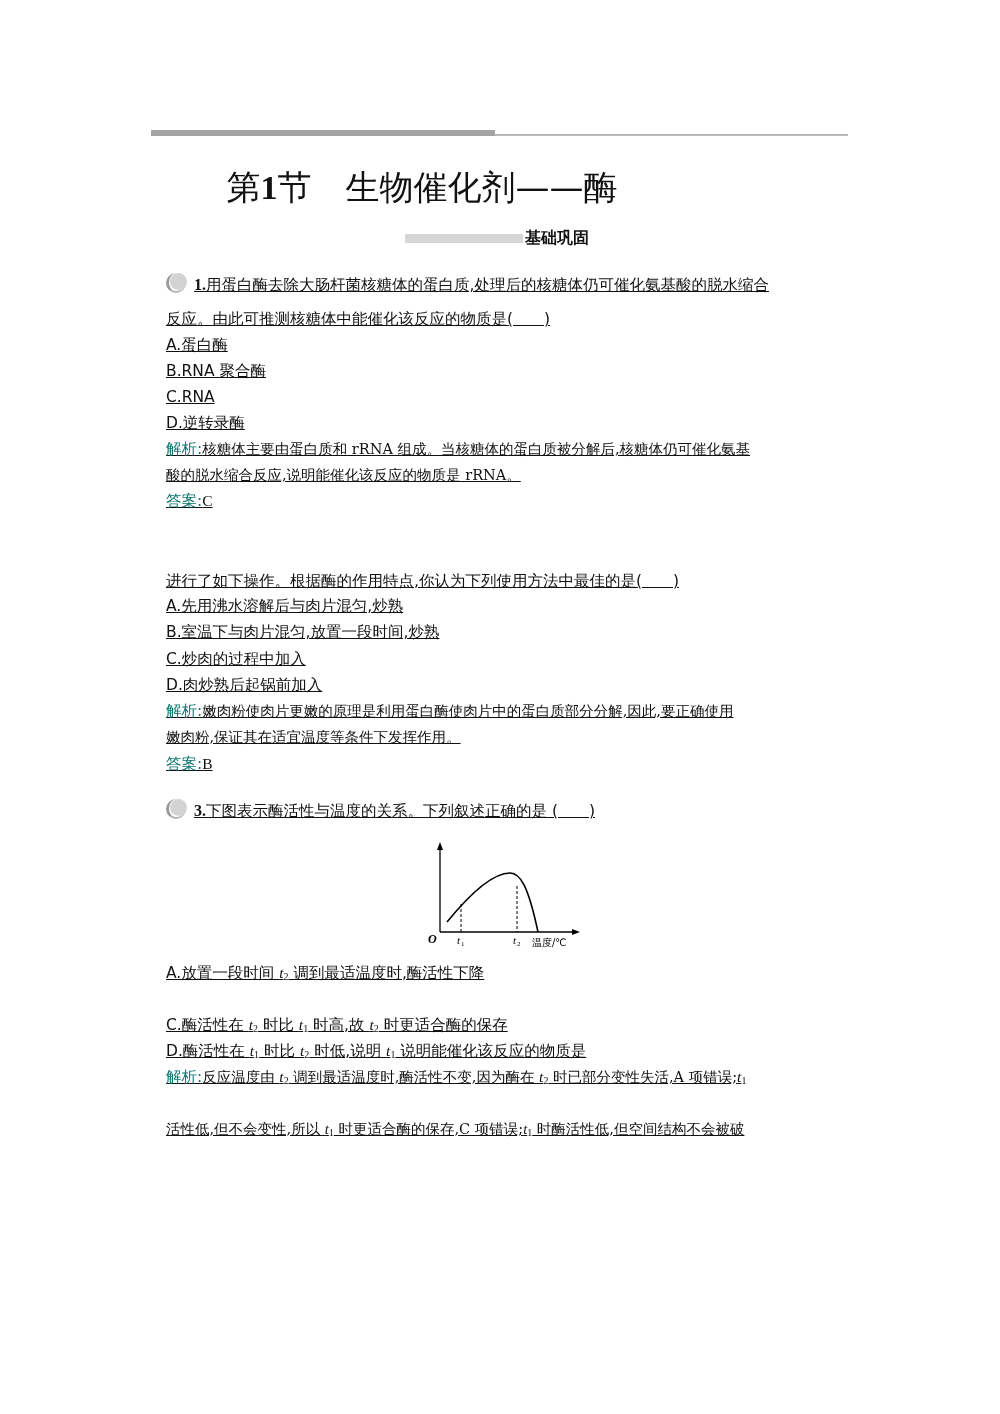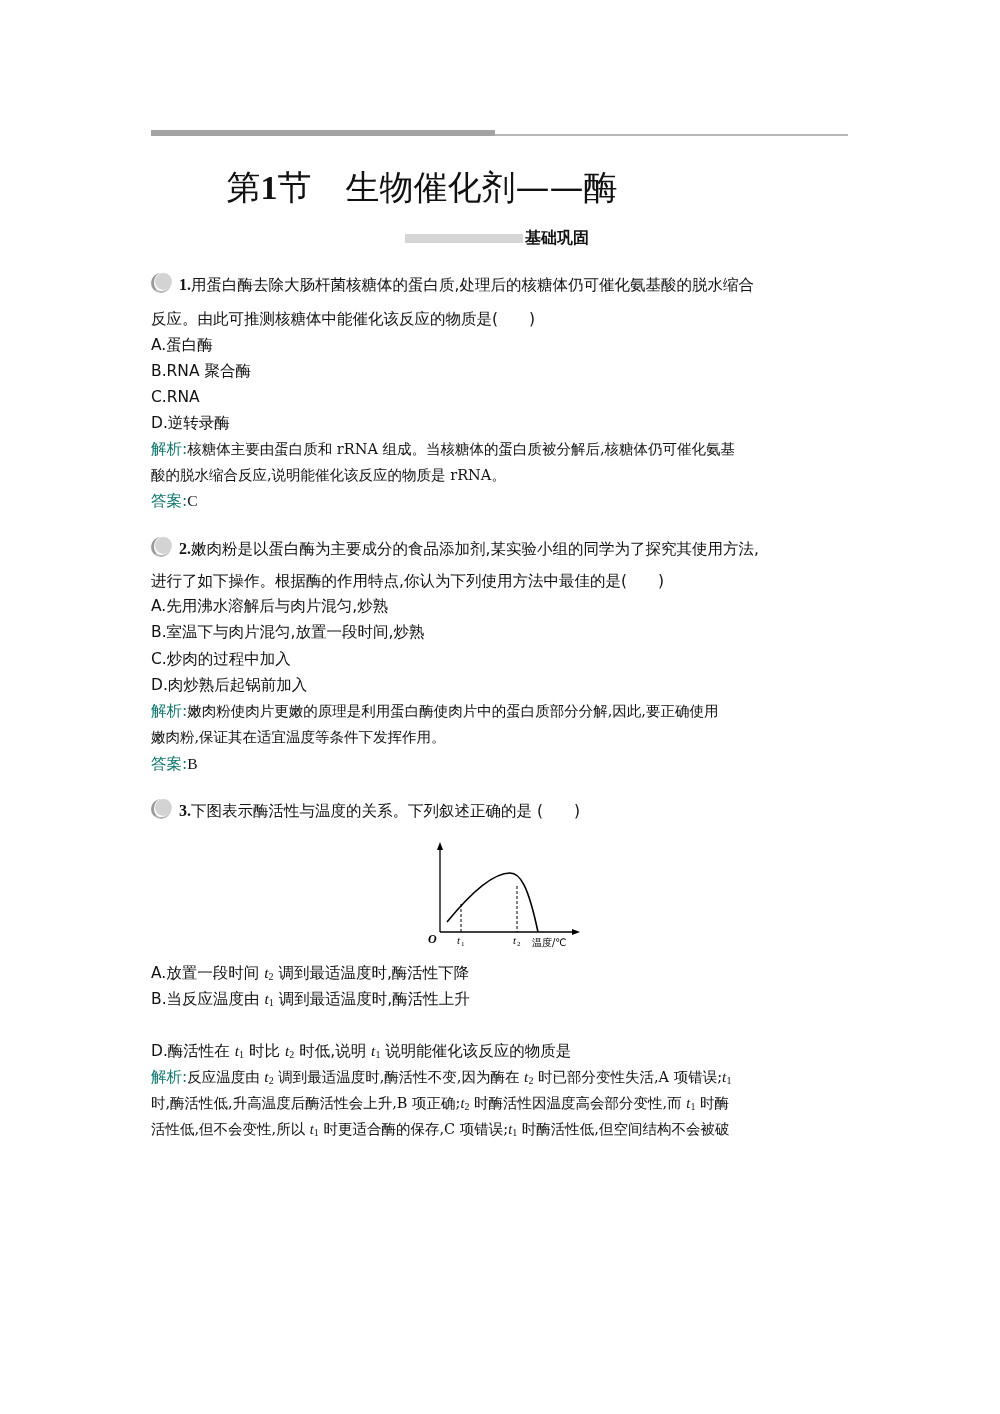--- a/index.html
+++ b/index.html
@@ -17,21 +17,21 @@
 
   .section-tag { position: absolute; top: 229px; left: 405px; height: 18px; display: flex; align-items: center; }
   .section-tag .bar { width: 118px; height: 9px; background: #d6d6d6; }
   .section-tag .label { font-size: 16px; font-weight: bold; margin-left: 2px; }
 
   .qicon { display: inline-block; position: relative; width: 26px; height: 20px; vertical-align: -3px; margin-right: 2px; }
   .qicon .outer { position: absolute; left: 0; top: 0; width: 20px; height: 20px; border-radius: 50%;
                   border-left: 3px solid #9a9a9a; border-bottom: 2px solid #b5b5b5; box-sizing: border-box; }
   .qicon .inner { position: absolute; left: 4px; top: 0px; width: 17px; height: 17px; border-radius: 50%; background: #d3d3d3; }
 
-  .line { position: absolute; left: 151px; font-size: 15.5px; white-space: nowrap; line-height: 20px; }
+  .line { position: absolute; left: 166px; font-size: 15.5px; white-space: nowrap; line-height: 20px; text-decoration: underline; }
   .qnum { font-family: "Liberation Serif", serif; font-weight: bold; font-size: 16px; }
   .serif { font-family: "DejaVu Serif", "Liberation Serif", serif; font-size: 14.5px; }
   .red { color: #0f766e; }
   .lat { font-family: "Liberation Serif", serif; }
   .it { font-family: "Liberation Serif", serif; font-style: italic; }
   sub { font-size: 10px; vertical-align: -2px; line-height: 0; }
 
   .chart { position: absolute; left: 420px; top: 840px; width: 170px; height: 112px; }
 </style>
 </head>
@@ -62,23 +62,20 @@
   <div class="line" style="top:387px;">C.RNA</div>
   <div class="line" style="top:413px;">D.逆转录酶</div>
   <div class="line" style="top:439px;">
     <span class="red">解析:</span><span class="serif">核糖体主要由蛋白质和 rRNA 组成。当核糖体的蛋白质被分解后,核糖体仍可催化氨基</span>
   </div>
   <div class="line serif" style="top:465px;">酸的脱水缩合反应,说明能催化该反应的物质是 rRNA。</div>
   <div class="line" style="top:491px;">
     <span class="red">答案:</span><span class="lat">C</span>
   </div>
 
-  <div class="line" style="top:537px;">
-    <span class="qicon"><span class="outer"></span><span class="inner"></span></span><span class="qnum">2.</span><span>嫩肉粉是以蛋白酶为主要成分的食品添加剂,某实验小组的同学为了探究其使用方法,</span>
-  </div>
   <div class="line" style="top:571px;">进行了如下操作。根据酶的作用特点,你认为下列使用方法中最佳的是(　　)</div>
   <div class="line" style="top:596px;">A.先用沸水溶解后与肉片混匀,炒熟</div>
   <div class="line" style="top:622px;">B.室温下与肉片混匀,放置一段时间,炒熟</div>
   <div class="line" style="top:649px;">C.炒肉的过程中加入</div>
   <div class="line" style="top:675px;">D.肉炒熟后起锅前加入</div>
   <div class="line" style="top:701px;">
     <span class="red">解析:</span><span class="serif">嫩肉粉使肉片更嫩的原理是利用蛋白酶使肉片中的蛋白质部分分解,因此,要正确使用</span>
   </div>
   <div class="line serif" style="top:727px;">嫩肉粉,保证其在适宜温度等条件下发挥作用。</div>
   <div class="line" style="top:754px;">
@@ -104,30 +101,27 @@
       <text x="93" y="104" font-family="Liberation Serif, serif" font-style="italic" font-size="11">t</text>
       <text x="97" y="106" font-family="Liberation Serif, serif" font-size="7">2</text>
       <text x="112" y="106" font-family="DejaVu Sans, sans-serif" font-size="10">温度/℃</text>
       <text x="14" y="8" font-family="DejaVu Sans, sans-serif" font-size="10" font-weight="bold" transform="rotate(-90 12 24)">酶活性</text>
     </svg>
   </div>
 
   <div class="line" style="top:963px;">
     <span>A.放置一段时间 </span><span class="it">t</span><sub class="lat">2</sub><span> 调到最适温度时,酶活性下降</span>
   </div>
-  <div class="line" style="top:989px;">
-    <span>B.当反应温度由 </span><span class="it">t</span><sub class="lat">1</sub><span> 调到最适温度时,酶活性上升</span>
+  <div class="line" style="top:1015px;">
+    <span>C.酶活性在 </span><span class="it">t</span><sub class="lat">2</sub><span> 时比 </span><span class="it">t</span><sub class="lat">1</sub><span> 时高,故 </span><span class="it">t</span><sub class="lat">2</sub><span> 时更适合酶的保存</span>
   </div>
   <div class="line" style="top:1041px;">
     <span>D.酶活性在 </span><span class="it">t</span><sub class="lat">1</sub><span> 时比 </span><span class="it">t</span><sub class="lat">2</sub><span> 时低,说明 </span><span class="it">t</span><sub class="lat">1</sub><span> 说明能催化该反应的物质是</span>
   </div>
 
   <div class="line" style="top:1067px;">
     <span class="red">解析:</span><span class="serif">反应温度由 </span><span class="it">t</span><sub class="lat">2</sub><span class="serif"> 调到最适温度时,酶活性不变,因为酶在 </span><span class="it">t</span><sub class="lat">2</sub><span class="serif"> 时已部分变性失活,A 项错误;</span><span class="it">t</span><sub class="lat">1</sub>
   </div>
-  <div class="line serif" style="top:1093px;">
-    <span>时,酶活性低,升高温度后酶活性会上升,B 项正确;</span><span class="it">t</span><sub class="lat">2</sub><span> 时酶活性因温度高会部分变性,而 </span><span class="it">t</span><sub class="lat">1</sub><span> 时酶</span>
-  </div>
   <div class="line serif" style="top:1119px;">
     <span>活性低,但不会变性,所以 </span><span class="it">t</span><sub class="lat">1</sub><span> 时更适合酶的保存,C 项错误;</span><span class="it">t</span><sub class="lat">1</sub><span> 时酶活性低,但空间结构不会被破</span>
   </div>
 
 </div>
 
 </body></html>

